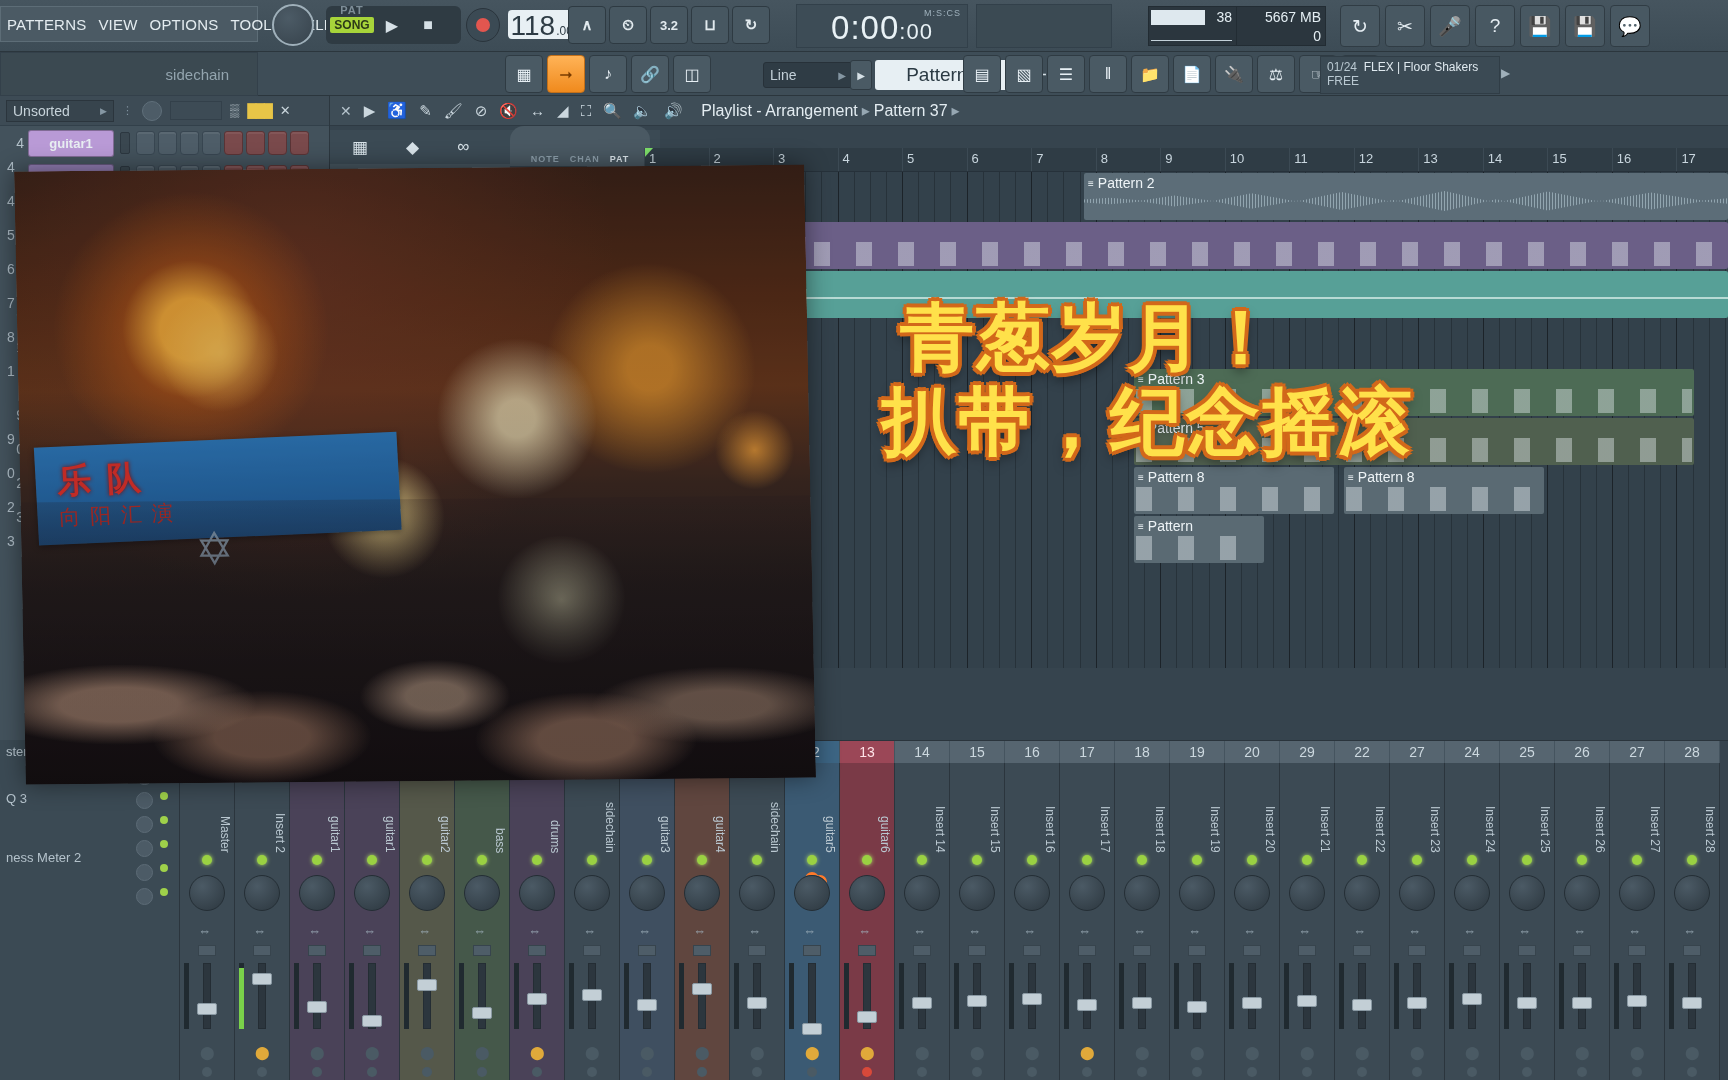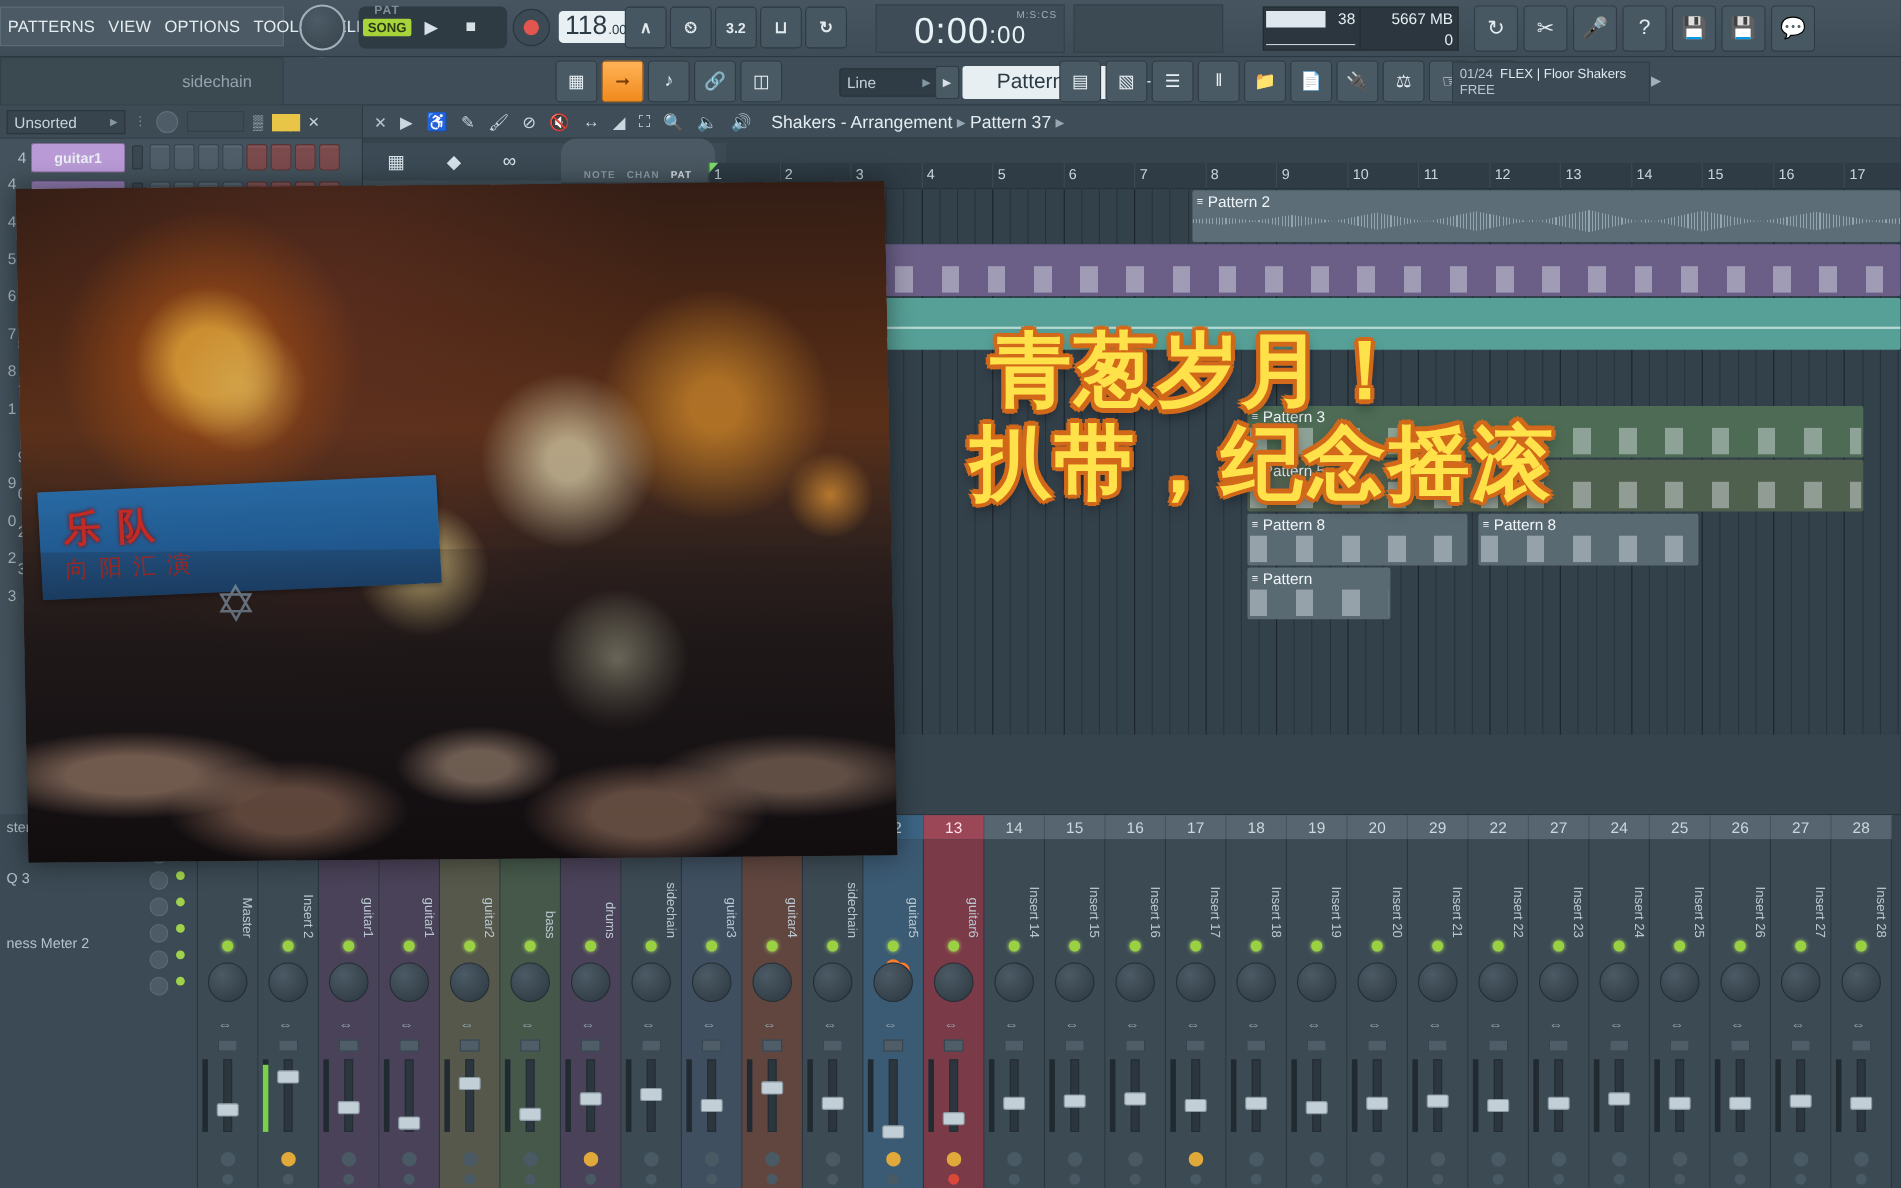--- a/index.html
+++ b/index.html
@@ -35,21 +35,21 @@
           color:#d6e0e6; }
   #recbtn { position:absolute; left:466px; top:8px; width:34px; height:34px; border-radius:50%;
             background:#3b4a54; border:1px solid #2a343c; display:flex;
             align-items:center; justify-content:center; }
   #recbtn i { display:block; width:14px; height:14px; border-radius:50%;
               background:#e2564f; }
 
   #tempo { position:absolute; left:508px; top:10px; width:74px; height:29px;
            background:#e8f0f4; border-radius:4px; color:#2d3b44;
            display:flex; align-items:baseline; justify-content:center; gap:1px; }
-  #tempo .big { font-size:24px; }
+  #tempo .big { font-size:28px; }
   #tempo .small { font-size:12px; }
 
   #togglegroup { position:absolute; left:562px; top:6px; height:40px; display:flex; gap:3px;
                  padding-left:6px; }
   #togglegroup .sq { width:38px; height:38px; background:#475761; border:1px solid #2e3a42;
                      border-radius:4px; color:#e2eaee; display:flex; align-items:center;
                      justify-content:center; font-size:15px; font-weight:bold; }
 
   #timepanel { position:absolute; left:796px; top:4px; width:172px; height:44px;
                background:#3d4c56; border:1px solid #32404a; }
@@ -677,21 +677,21 @@
     <span class="ic">🖌</span>
     <span class="ic">⊘</span>
     <span class="ic">🔇</span>
     <span class="ic">↔</span>
     <span class="ic">◢</span>
     <span class="ic">⛶</span>
     <span class="ic">🔍</span>
     <span class="ic">🔈</span>
     <span class="ic">🔊</span>
     <span class="crumb">
-      <span>Shakers - Arrangement</span><span class="sep">▸</span><span>Pattern 37</span><span class="sep">▸</span>
+      <span>Playlist - Arrangement</span><span class="sep">▸</span><span>Pattern 37</span><span class="sep">▸</span>
     </span>
   </div>
 
   <div id="pltoolbar">
     <span>▦</span>
     <span>◆</span>
     <span>∞</span>
   </div>
   <div id="plpanel2">
     <span class="lbl">NOTE</span>

